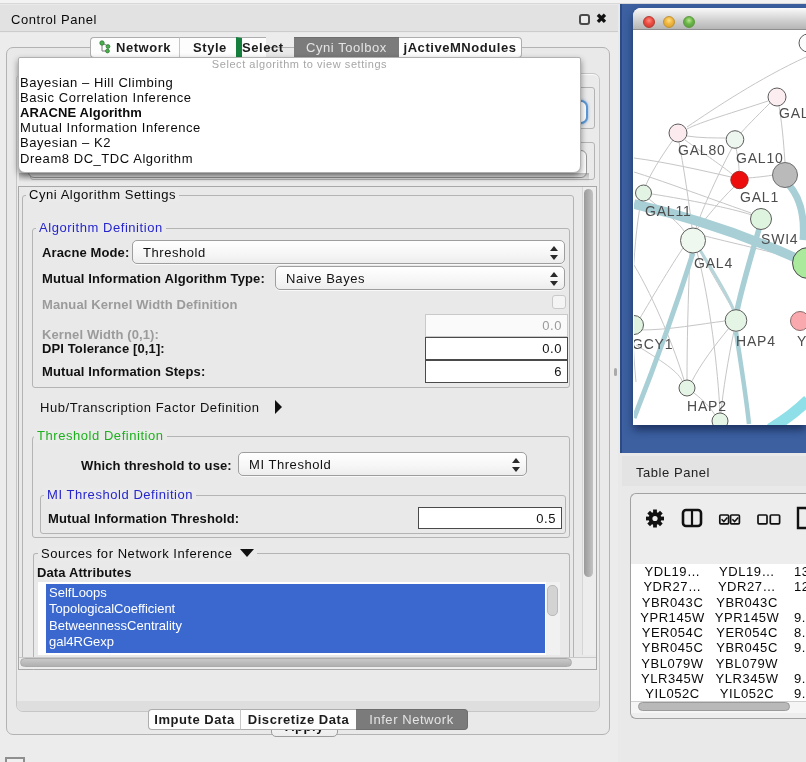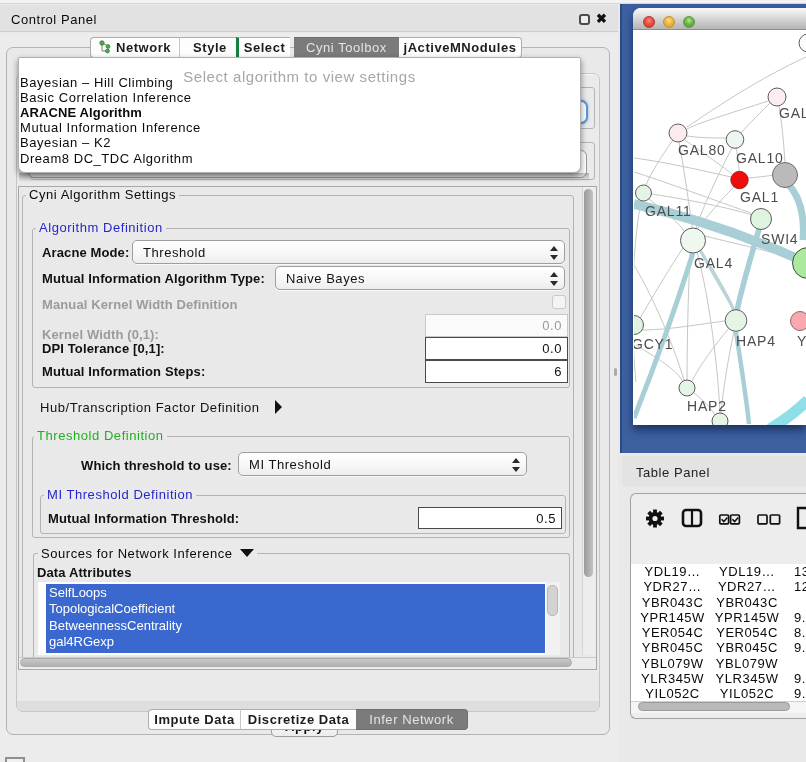--- a/index.html
+++ b/index.html
@@ -32,21 +32,21 @@
 <div class="abs" style="left:17px;top:701px;width:582px;height:10px;background:#dedede;border-radius:0 0 7px 7px;"></div>
 
 <div id="tabs">
 <div class="seg" style="left:90px;top:37px;width:89px;border-left:1px solid #adadad;border-radius:4px 0 0 4px;"><svg width="13" height="14" viewBox="0 0 13 14" style="vertical-align:-2px;">
         <path d="M3,3 L3,11 M3,11 L8,11 M3,3 L9,6" stroke="#7a7a7a" stroke-width="1"></path>
         <circle cx="3" cy="3" r="2.2" fill="#4caf50" stroke="#2e7d32" stroke-width="0.8"></circle>
         <circle cx="9" cy="6.5" r="1.9" fill="#4caf50" stroke="#2e7d32" stroke-width="0.8"></circle>
         <circle cx="8.5" cy="11" r="1.9" fill="#4caf50" stroke="#2e7d32" stroke-width="0.8"></circle>
       </svg> Network</div>
 <div class="seg" style="left:179px;top:37px;width:61px;border-left:1px solid #c6c6c6;">Style</div>
-<div class="seg" style="left:236px;top:37px;width:54px;border-left:3px solid #15803d;">Select</div>
+<div class="seg" style="left:236px;top:37px;width:30px;border-left:6px solid #15803d;">Select</div>
 <div class="seg" style="left:294px;top:37px;width:105px;background:#7b7b7b;color:#e4e4e4;border-color:#6e6e6e;font-weight:normal;">Cyni Toolbox</div>
 <div class="seg" style="left:399px;top:37px;width:123px;border-right:1px solid #adadad;border-radius:0 4px 4px 0;">jActiveMNodules</div>
 </div>
 
 <div class="gbox" style="left:30px;top:87px;width:565px;height:42px;"></div>
 <div class="abs" style="left:552px;top:100px;width:36px;height:24px;border:2.5px solid #5b97d6;border-radius:7px;background:#fff;box-shadow:0 0 3px rgba(91,151,214,.8);"></div>
 <div class="gbox" style="left:30px;top:142px;width:565px;height:38px;"></div>
 <div class="abs" style="left:28px;top:150px;width:559px;height:28px;border:1px solid #999;border-radius:6px;background:#fff;"></div>
 <div class="abs" style="left:19px;top:173px;width:570px;height:9px;background:linear-gradient(rgba(90,90,90,.38),rgba(120,120,120,0));"></div>
 
@@ -112,21 +112,21 @@
 <div class="abs" style="left:8px;top:2px;width:499px;height:69px;background:#3a68cf;"></div>
 <div class="abs" style="left:11px;top:3px;color:#fff;line-height:16.4px;font-size:13px;letter-spacing:0;">SelfLoops<br>TopologicalCoefficient<br>BetweennessCentrality<br>gal4RGexp</div>
 <div class="abs" style="left:508px;top:0;width:14px;height:73px;background:#f1f1f1;"></div>
 <div class="abs" style="left:509px;top:3px;width:11px;height:31px;background:#d3d3d3;border:1px solid #b9b9b9;border-radius:5px;"></div>
 </div>
 
 <div class="abs" style="left:19px;top:657px;width:577px;height:12px;background:#ececec;border-top:1px solid #c9c9c9;"></div>
 <div class="abs" style="left:20px;top:658px;width:552px;height:9px;background:linear-gradient(#c9c9c9,#b0b0b0);border:1px solid #ababab;border-radius:5px;"></div>
 
 <div class="abs" style="left:18px;top:57px;width:563px;height:116px;background:#fff;border:1px solid #b0b0b0;border-radius:2px 2px 7px 7px;box-shadow:0 3px 6px rgba(0,0,0,0.45);"></div>
-<div class="abs" style="left:18px;top:56px;width:563px;text-align:center;color:#a6a6a6;font-size:15px;line-height:13px;margin-top:14px;">Select algorithm to view settings</div>
+<div class="abs" style="left:18px;top:56px;width:563px;text-align:center;color:#a6a6a6;font-size:11px;line-height:13px;margin-top:2px;">Select algorithm to view settings</div>
 <div class="abs" style="left:20px;top:74.5px;width:540px;line-height:15.2px;font-size:13px;color:#0a0a0a;">Bayesian – Hill Climbing<br>Basic Correlation Inference<br><span class="b">ARACNE Algorithm</span><br>Mutual Information Inference<br>Bayesian – K2<br>Dream8 DC_TDC Algorithm</div>
 
 <div class="abs" style="left:271px;top:675px;width:67px;height:22px;background:linear-gradient(#ffffff,#ececec);border:1px solid #9c9c9c;border-radius:5px;text-align:center;line-height:21px;font-size:13px;font-weight:bold;color:#111;margin-top:40px;">Apply</div>
 
 <div class="seg" style="left:148px;top:709px;width:92px;border-left:1px solid #adadad;border-radius:4px 0 0 4px;">Impute Data</div>
 <div class="seg" style="left:240px;top:709px;width:116px;border-left:1px solid #c6c6c6;">Discretize Data</div>
 <div class="seg" style="left:356px;top:709px;width:112px;background:#7b7b7b;color:#e4e4e4;border-color:#6e6e6e;font-weight:normal;border-right:1px solid #6e6e6e;border-radius:0 4px 4px 0;">Infer Network</div>
 
 <div class="abs" style="left:5px;top:757px;width:20px;height:10px;border:2px solid #8f8f8f;background:#f0f0f0;"></div>
 

